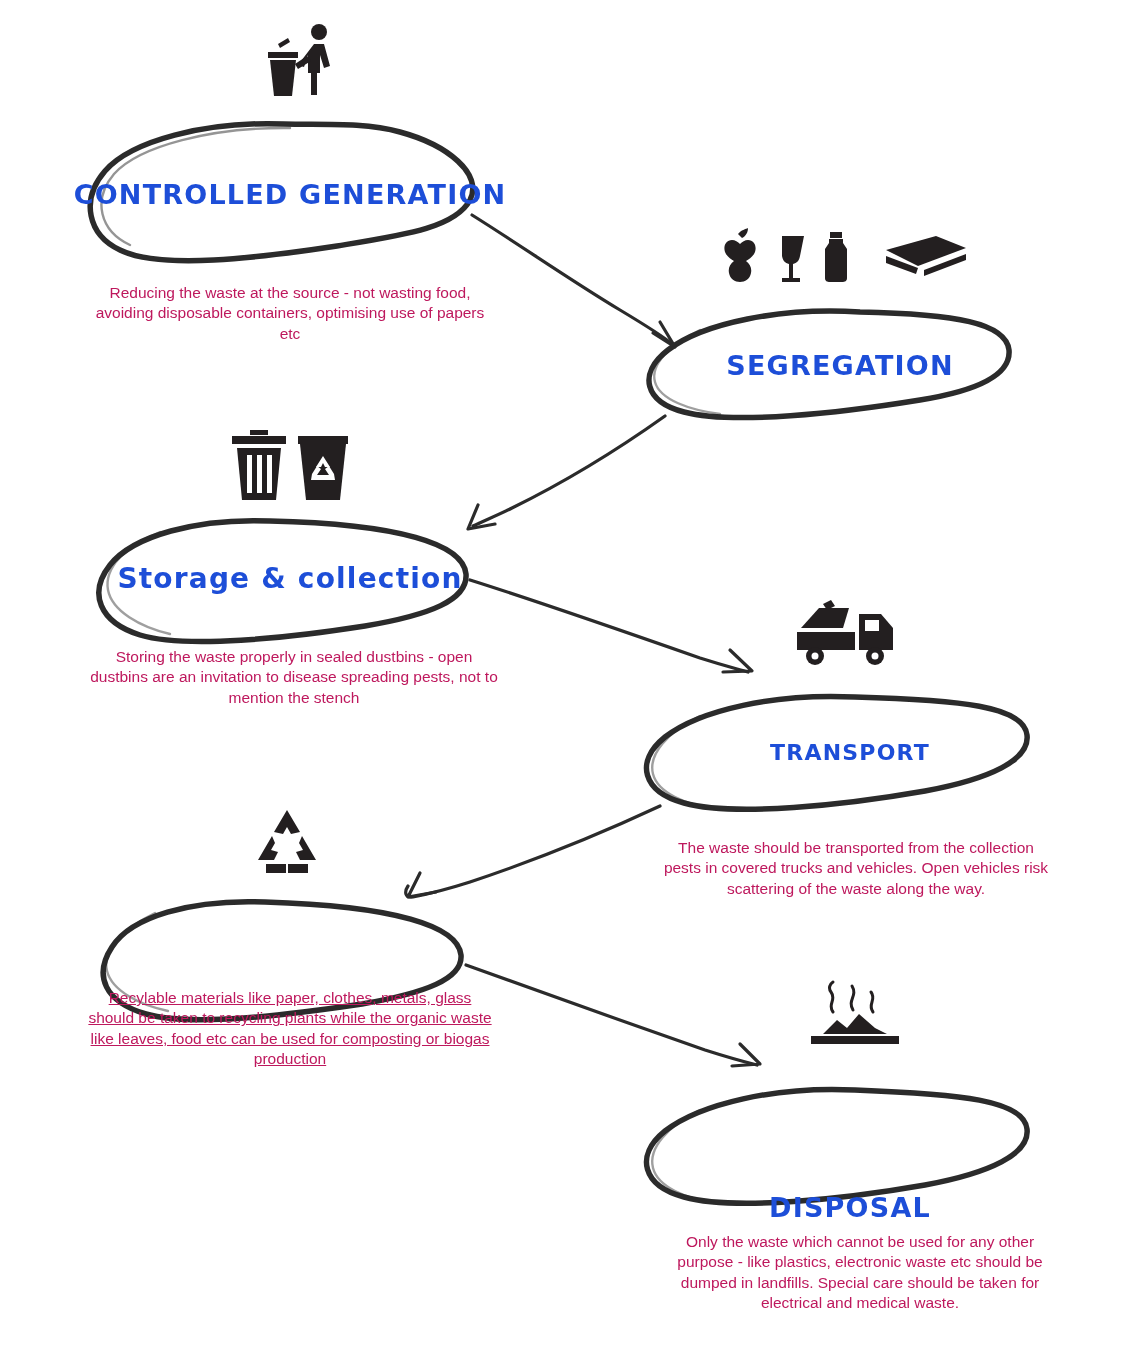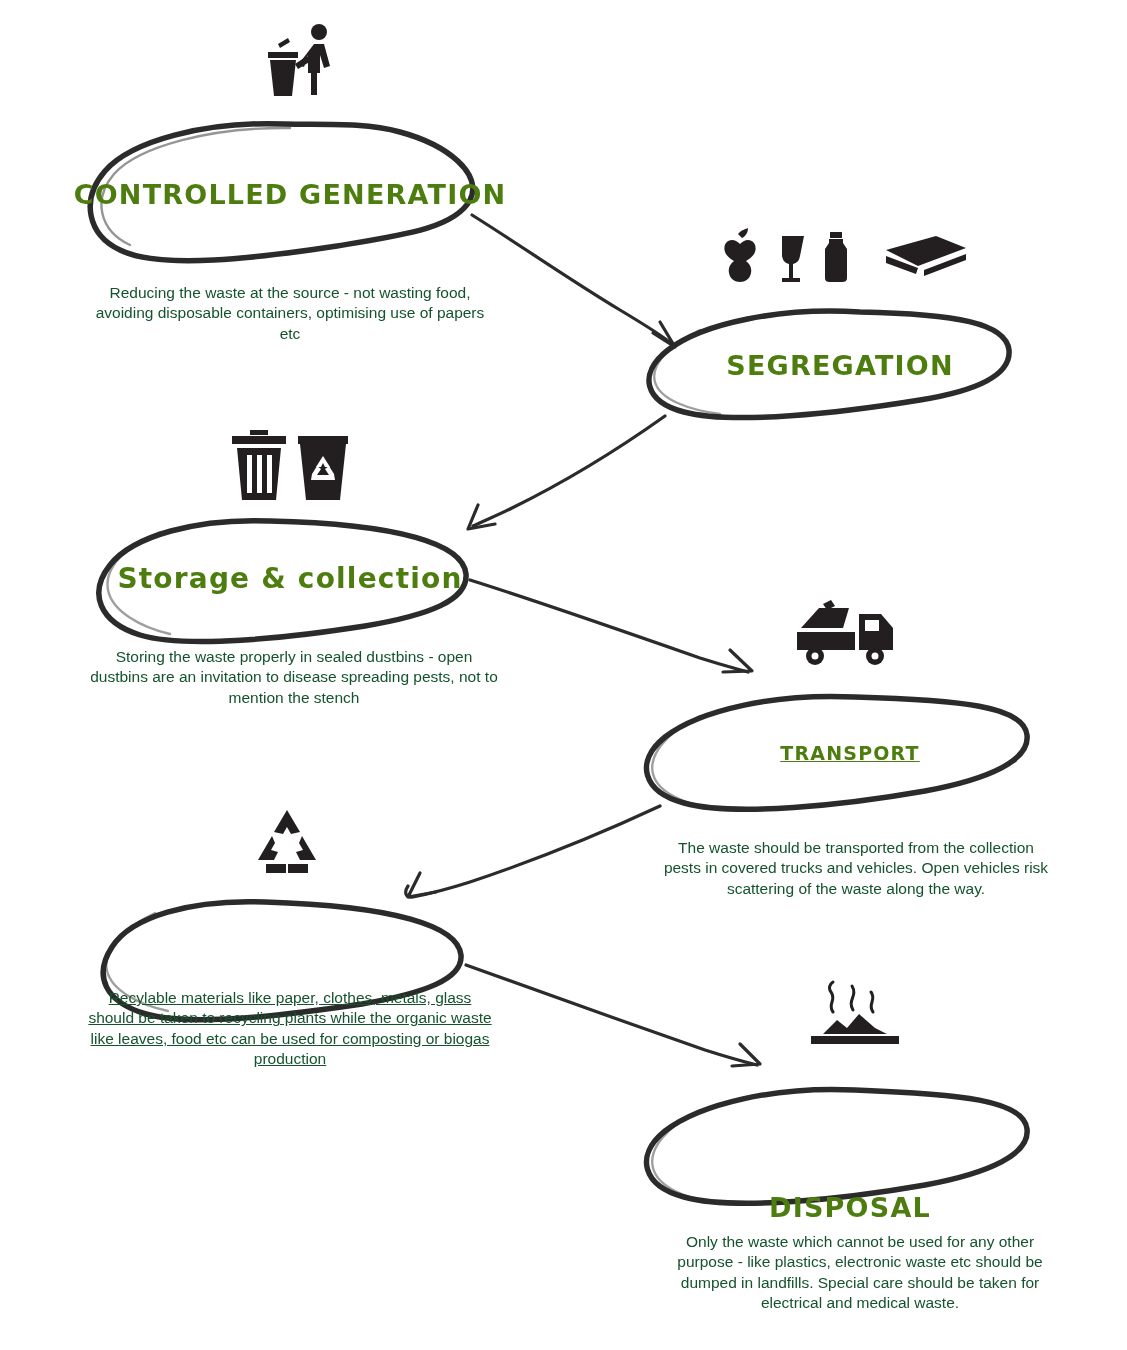--- a/index.html
+++ b/index.html
@@ -30,31 +30,31 @@
     position: absolute;
     display: flex;
     align-items: center;
     justify-content: center;
     box-sizing: border-box;
   }
   .node-label {
     font-family: "DejaVu Sans", sans-serif;
     font-weight: 600;
     letter-spacing: 1.2px;
-    color: #4d7c0f;
+    color: #1d4ed8;
     text-align: center;
     line-height: 1;
     white-space: nowrap;
   }
   .caption {
     position: absolute;
     font-family: "Liberation Sans", sans-serif;
     font-size: 15.5px;
     line-height: 1.32;
-    color: #14532d;
+    color: #be185d;
     text-align: center;
   }
   .caption b {
     font-weight: 700;
   }
   .icon {
     position: absolute;
   }
   .icon svg { display: block; }
 </style>
@@ -201,21 +201,21 @@
 
   <div class="node" style="left:120px; top:554px; width:340px; height:50px;">
     <span class="node-label" style="font-size:28px; text-transform:none;">Storage &amp; collection</span>
   </div>
 
   <div class="node" style="left:690px; top:340px; width:300px; height:50px;">
     <span class="node-label" style="font-size:27px;">SEGREGATION</span>
   </div>
 
   <div class="node" style="left:700px; top:728px; width:300px; height:50px;">
-    <span class="node-label" style="font-size:19px;text-decoration:underline;">TRANSPORT</span>
+    <span class="node-label" style="font-size:22px;">TRANSPORT</span>
   </div>
 
 
   <div class="node" style="left:700px; top:1182px; width:300px; height:50px;">
     <span class="node-label" style="font-size:27px;">DISPOSAL</span>
   </div>
 
   <div class="caption" style="left:88px; top:283px; width:404px;">Reducing the waste at the source - not wasting food, avoiding disposable containers, optimising use of papers etc</div>
 
 

